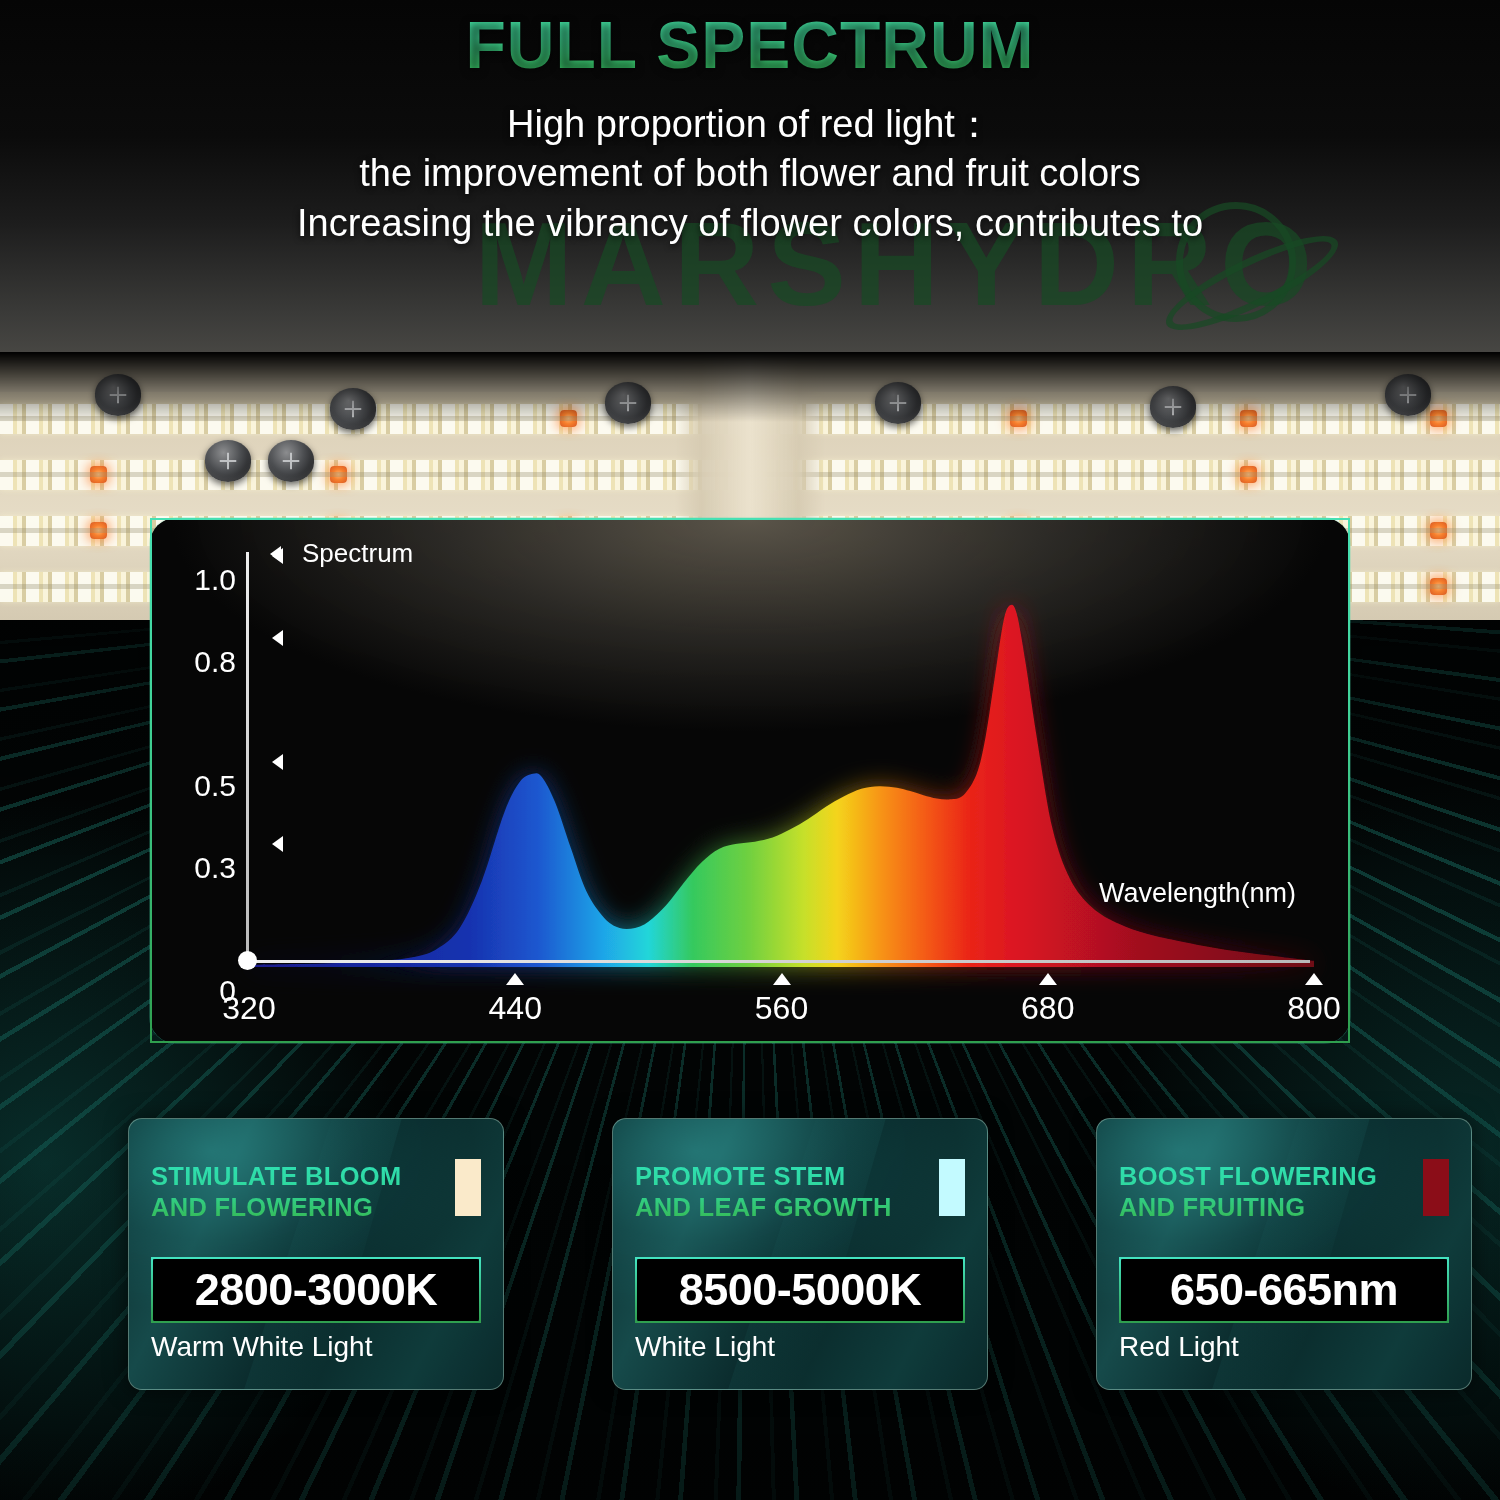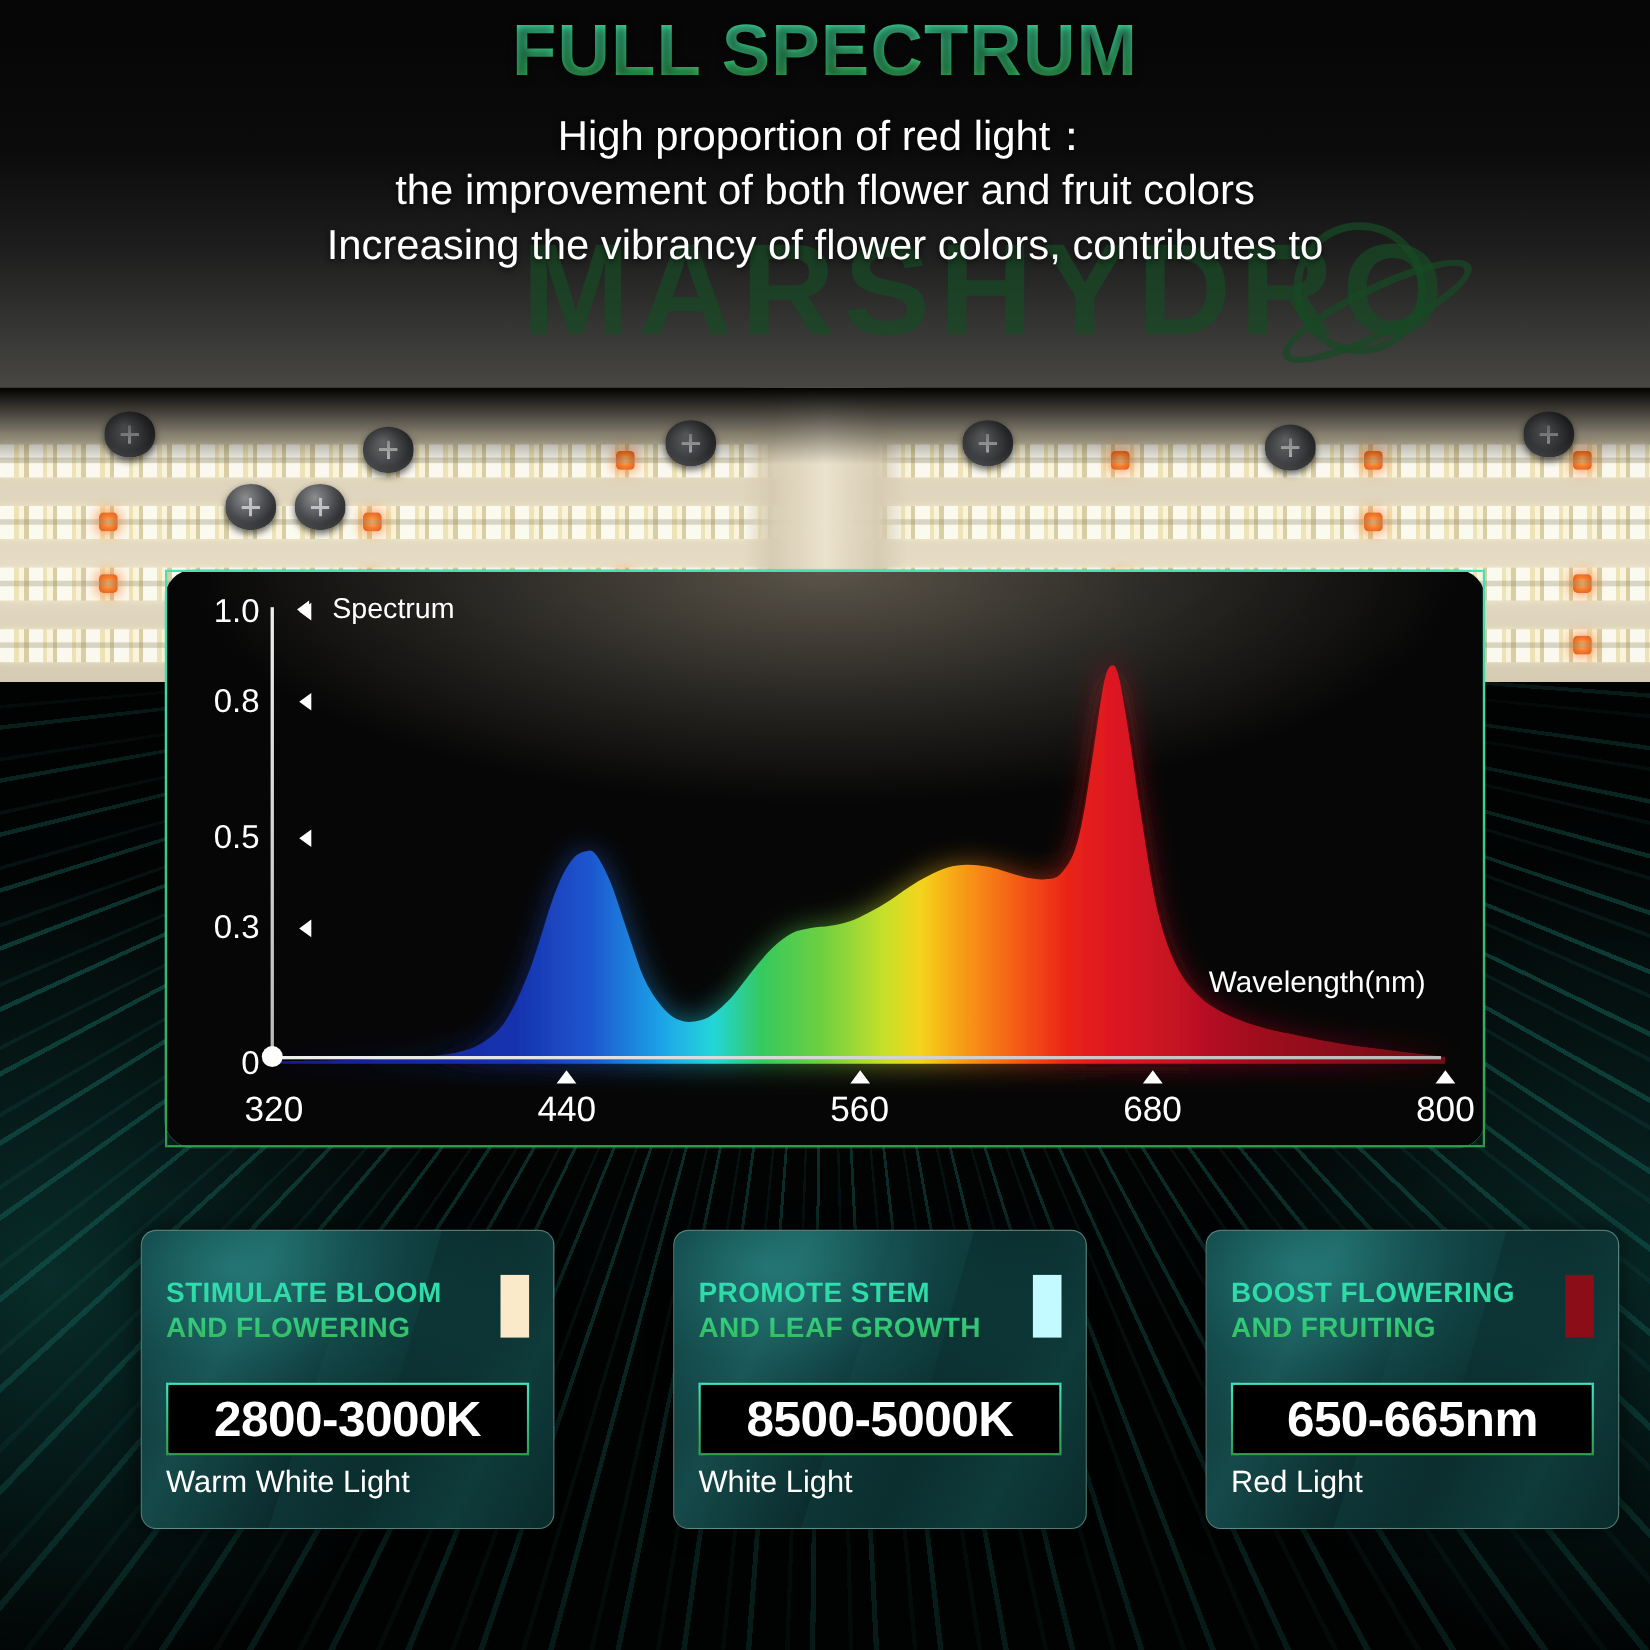--- a/index.html
+++ b/index.html
@@ -161,21 +161,21 @@
     background:
       radial-gradient(ellipse 62% 52% at 50% 0%, rgba(92,86,74,0.95) 0%, rgba(42,40,36,0.9) 42%, rgba(6,6,6,1) 78%),
       linear-gradient(180deg,#3b3935 0%, #161614 35%, #050505 62%, #000 100%);
     overflow:hidden;
     z-index:7;
     box-shadow:0 0 0 1px rgba(70,220,170,0.25);
   }
   .chart-inner{ position:absolute; inset:0; }
   .ylab{
     position:absolute; right:0; color:#fff; font-size:30px; font-weight:400;
-    transform:translateY(-50%); text-align:right; width:100%;
+    transform:translateY(-50%); text-align:right; width:100%;margin-top:24px;
   }
   .ytick{
     position:absolute; left:120px; width:0; height:0;
     border-top:8px solid transparent; border-bottom:8px solid transparent;
     border-right:11px solid #fff; transform:translateY(-50%);
   }
   .yaxis{
     position:absolute; left:94px; top:32px; width:3px; bottom:80px;
     background:linear-gradient(180deg,#efefef,#b9b9b9);
   }

